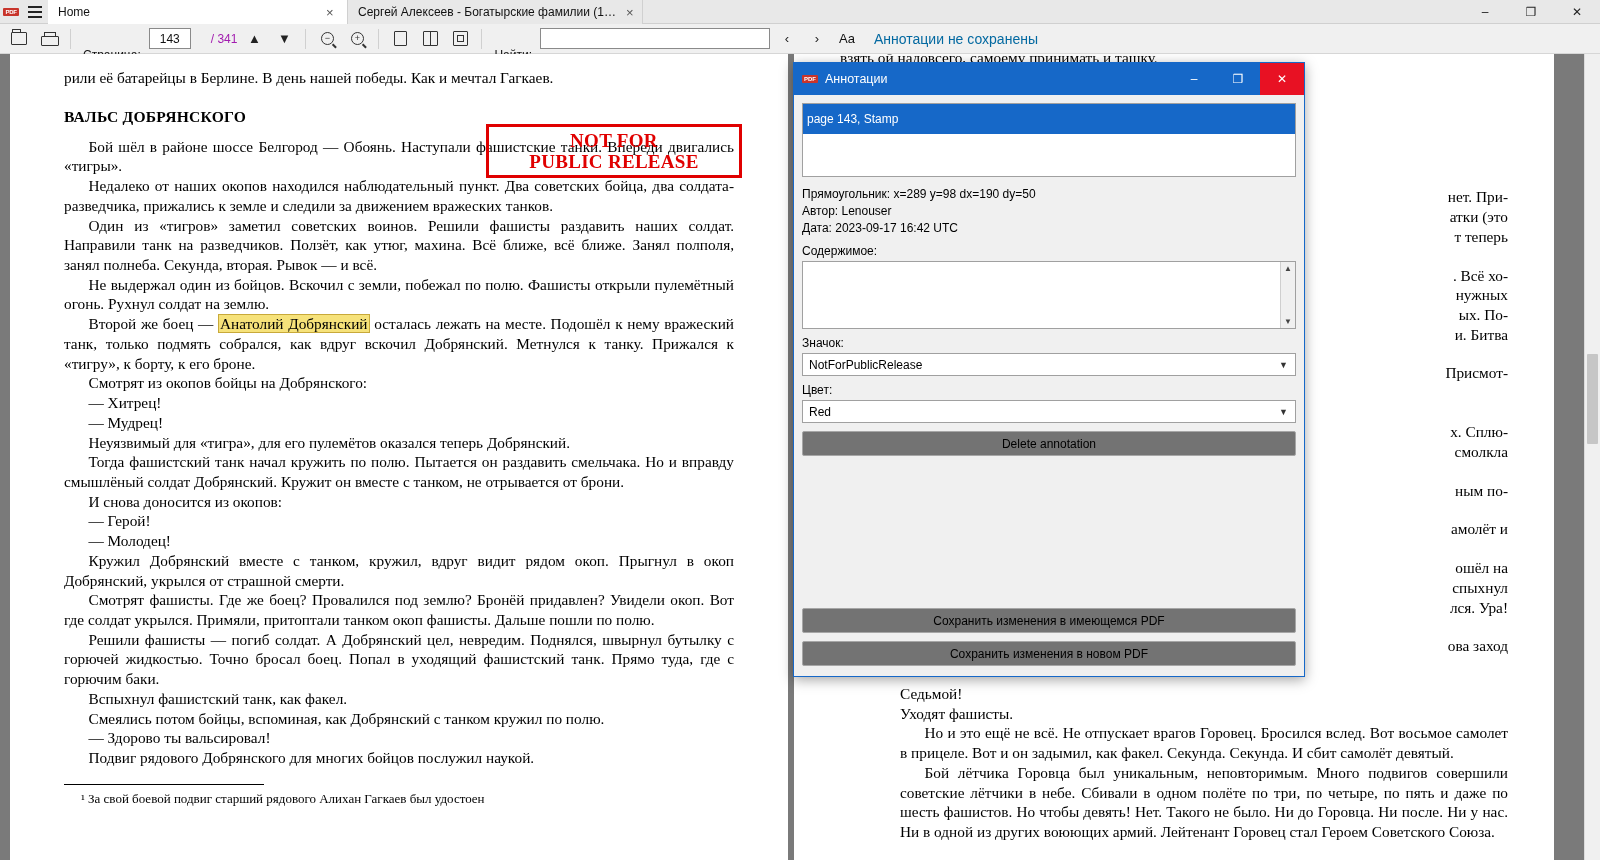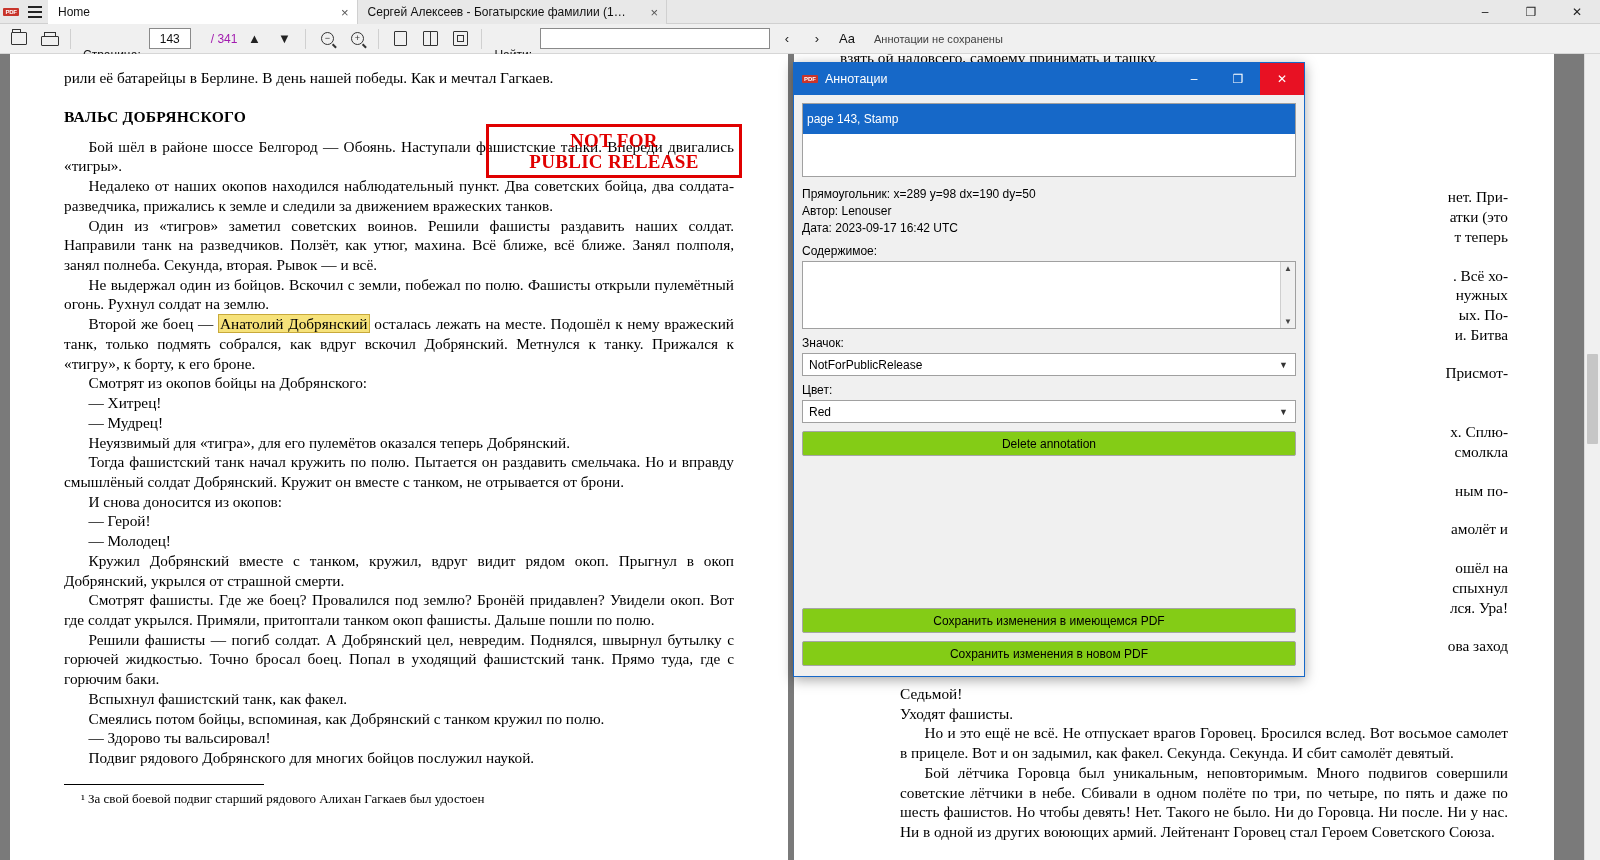--- a/index.html
+++ b/index.html
@@ -24,21 +24,21 @@
   .app-logo .badge {
     background: #c8342b; color: #fff; font-size: 6px; font-weight: bold;
     padding: 1px 2px; border-radius: 1px; letter-spacing: -0.3px;
   }
   .hamburger {
     width: 26px; height: 24px; display: flex; flex-direction: column;
     align-items: center; justify-content: center; gap: 3px; cursor: pointer;
   }
   .hamburger span { display: block; width: 14px; height: 2px; background: #222; }
   .tab {
-    height: 24px; display: flex; align-items: center; gap: 21px;
+    height: 24px; display: flex; align-items: center; gap: 6px;
     padding: 0 8px 0 10px; font-size: 12px; color: #111;
     border-right: 1px solid #d0d0d0; position: relative;
   }
   .tab.active { background: #ffffff; min-width: 300px; }
   .tab.inactive { background: #e8e8e8; }
   .tab .tab-label { white-space: nowrap; overflow: hidden; text-overflow: ellipsis; }
   .tab.active .tab-label { width: 262px; }
   .tab.inactive .tab-label { max-width: 262px; }
   .tab .tab-close { font-size: 13px; color: #555; line-height: 1; cursor: pointer; }
   .tabs-spacer { flex: 1; }
@@ -63,21 +63,21 @@
   .tlabel { margin-left: 4px; margin-right: 4px; margin-top: 33px; }
   .pagebox {
     width: 42px; height: 21px; border: 1px solid #8a8a8a; background: #fff;
     font-size: 12px; text-align: center; color: #111; font-family: "Liberation Sans", sans-serif;
   }
   .pagetotal { margin-left: 16px; color: #a21caf; }
   .findbox {
     width: 230px; height: 21px; border: 1px solid #8a8a8a; background: #fff;
     font-size: 12px; padding: 0 4px; color: #111; font-family: "Liberation Sans", sans-serif;
   }
-  .notsaved { color: #404040; font-size: 11px; margin-left: 10px; }
+  .notsaved { color: #0369a1; font-size: 14px; margin-left: 10px; }
   .aa-icon { font-size: 13px; color: #111; display:flex; align-items:center; justify-content:center; width: 26px; height: 24px;}
 
   
   .ico-folder { width: 16px; height: 13px; border: 1.4px solid #333; border-radius: 1px; position: relative; }
   .ico-folder:before { content:""; position:absolute; top:-4px; left:0; width:7px; height:3px; border:1.4px solid #333; border-bottom:none; border-radius:1px 1px 0 0;}
   .ico-print { width: 16px; height: 14px; position: relative; }
   .ico-print:before { content:""; position:absolute; top:0; left:3px; width:10px; height:4px; border:1.4px solid #333; border-bottom:none;}
   .ico-print:after { content:""; position:absolute; top:4px; left:0; width:16px; height:8px; border:1.4px solid #333; border-radius:1px;}
   .ico-arrow { font-size: 13px; color: #222; }
   .ico-zoom { width: 13px; height: 13px; border: 1.6px solid #333; border-radius: 50%; position: relative; }
@@ -168,21 +168,21 @@
     background: #f0f0f0; border-left: 1px solid #cfcfcf;
     display: flex; flex-direction: column; justify-content: space-between; align-items: center;
   }
   .content-scroll .arw { font-size: 8px; color: #444; padding: 2px 0; }
   .select {
     height: 23px; border: 1px solid #a0a0a0; background: #fff; font-size: 12px;
     display: flex; align-items: center; padding: 0 6px; color: #000; position: relative;
   }
   .select .chev { position: absolute; right: 7px; font-size: 9px; color: #333; }
   .btn {
-    height: 25px; border: 1px solid #a6a6a6; background: #84cc16;
+    height: 25px; border: 1px solid #a6a6a6; background: #737373;
     display: flex; align-items: center; justify-content: center;
     font-size: 12px; color: #000; cursor: pointer; border-radius: 2px;
   }
   .dlg-spacer { flex: 1; }
   .btn-gap { margin-top: 8px; }
 </style>
 </head>
 <body>
 
 <div id="app">

